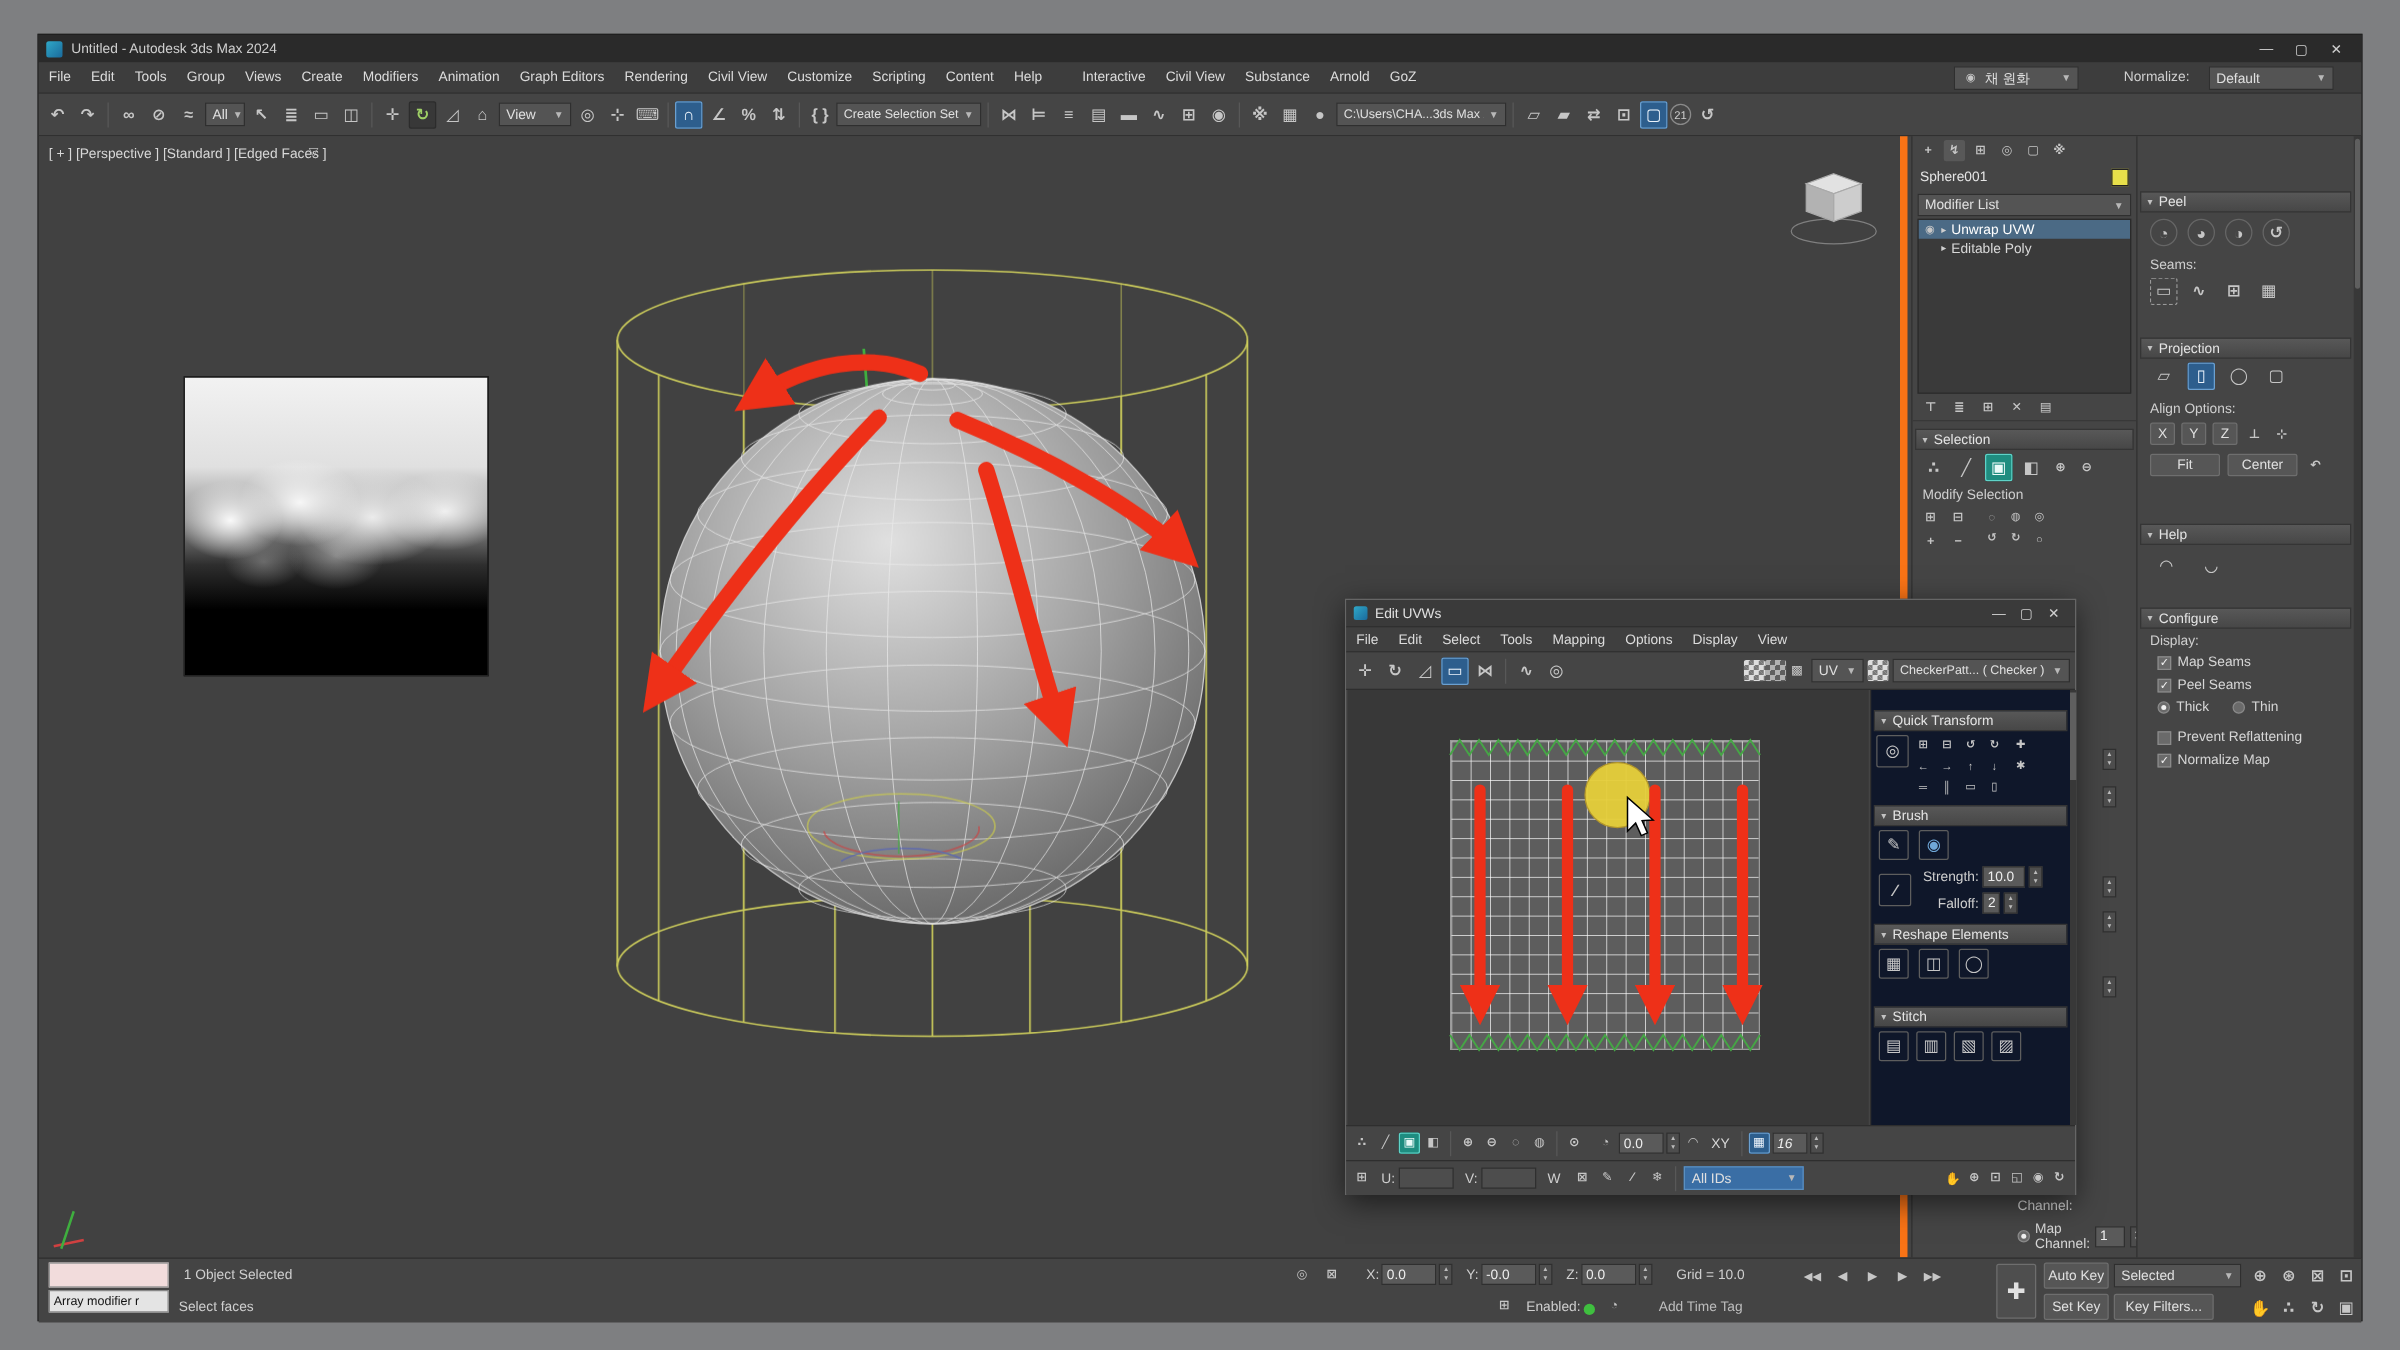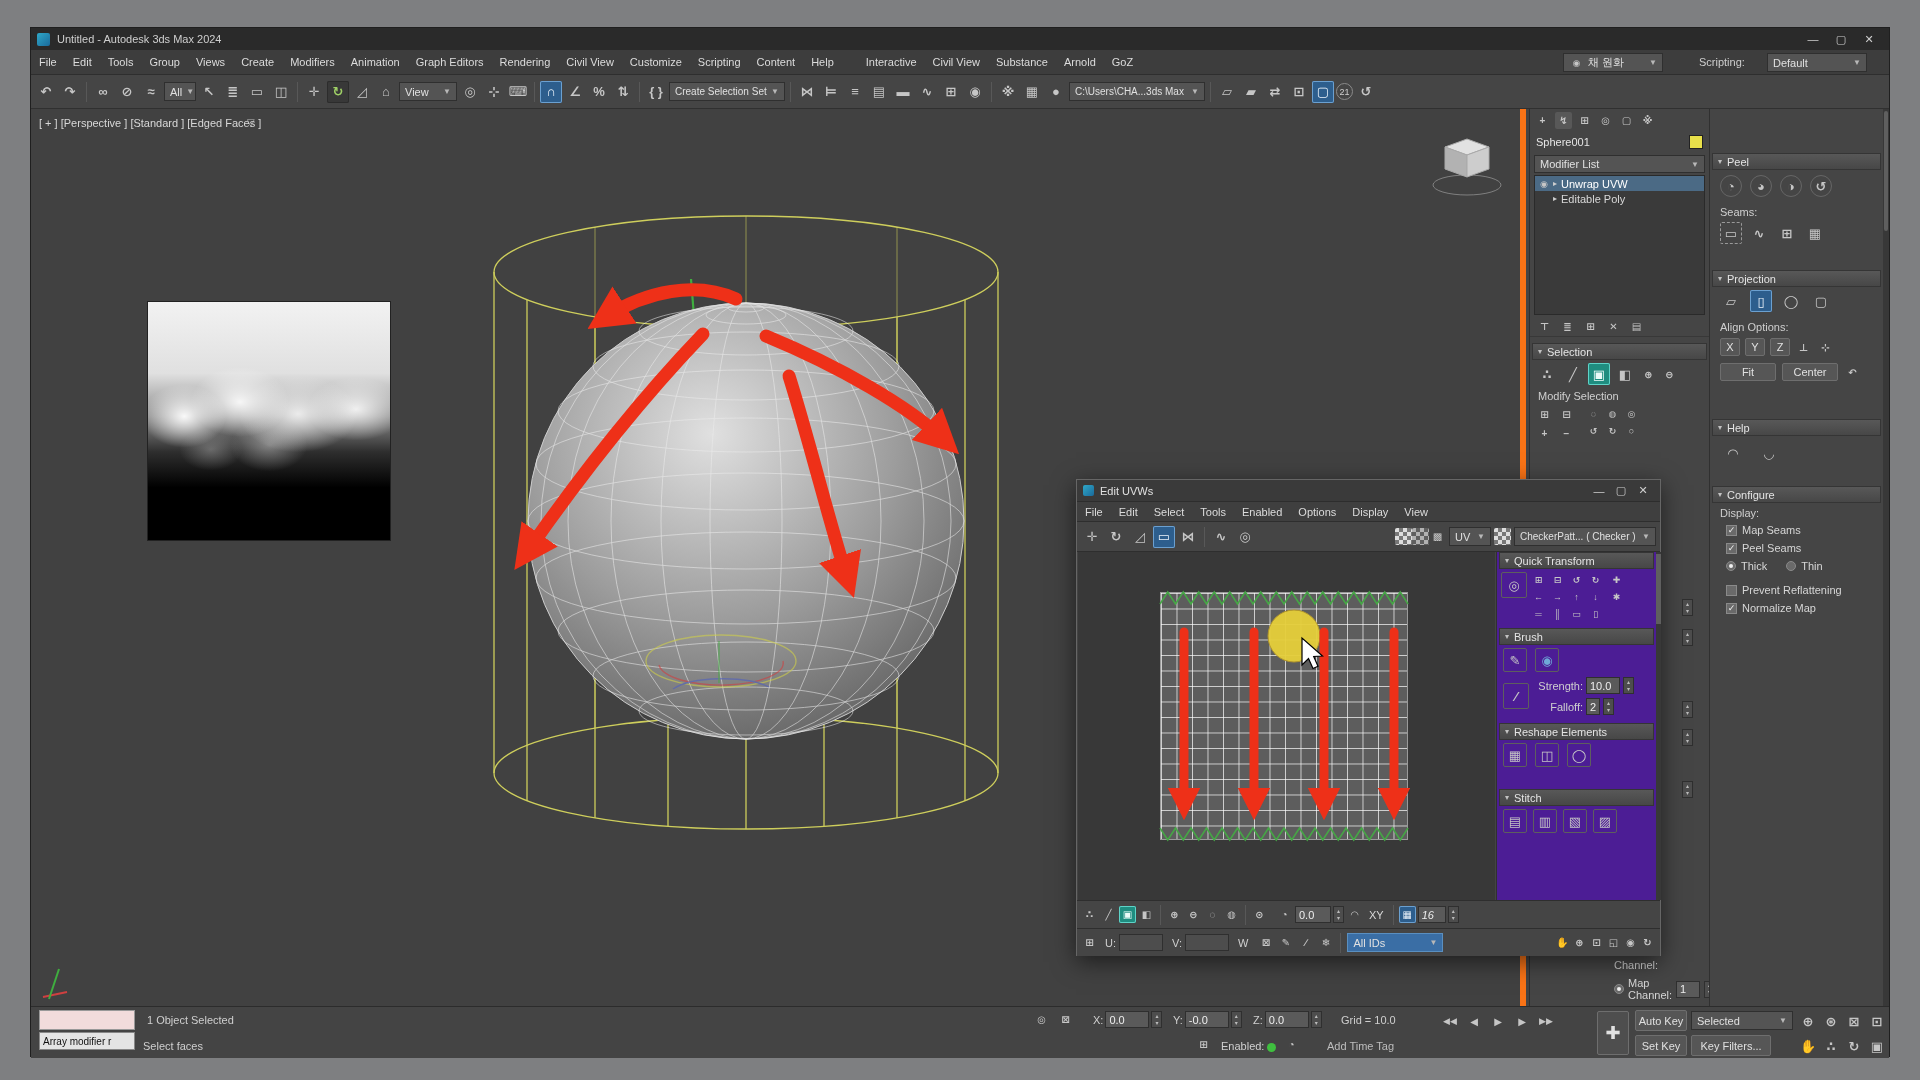--- a/index.html
+++ b/index.html
@@ -68,21 +68,21 @@
     <span class="menu-item" style="margin-left:16px">Interactive</span>
     <span class="menu-item">Civil View</span>
     <span class="menu-item">Substance</span>
     <span class="menu-item">Arnold</span>
     <span class="menu-item">GoZ</span>
     <span class="dd" style="position:absolute;left:1532px;top:3px;width:100px">
       <span class="icn xs">◉</span>
       <span>채 원화</span>
       <span class="car">▼</span>
     </span>
-    <span class="lbl" style="position:absolute;left:1668px;top:6px">Scripting:</span>
+    <span class="lbl" style="position:absolute;left:1668px;top:6px">Normalize:</span>
     <span class="dd" style="position:absolute;left:1736px;top:3px;width:100px">
       <span>Default</span>
       <span class="car">▼</span>
     </span>
   </div>
 
   <div class="ab row" style="left:0;top:47px;width:1858px;height:34px;background:#454545;border-bottom:1px solid #303030;padding:0 4px;gap:2px">
     <b class="icn">↶</b>
     <b class="icn">↷</b>
     <span class="sep"></span>
@@ -406,21 +406,21 @@
         <span class="win-ctl" style="width:22px;height:16px">—</span>
         <span class="win-ctl" style="width:22px;height:16px">▢</span>
         <span class="win-ctl" style="width:22px;height:16px">✕</span>
       </span>
     </div>
     <div class="row" style="height:20px;background:#3f3f3f;border-bottom:1px solid #2e2e2e">
       <span class="menu-item">File</span>
       <span class="menu-item">Edit</span>
       <span class="menu-item">Select</span>
       <span class="menu-item">Tools</span>
-      <span class="menu-item">Enabled</span>
+      <span class="menu-item">Mapping</span>
       <span class="menu-item">Options</span>
       <span class="menu-item">Display</span>
       <span class="menu-item">View</span>
     </div>
     <div class="row" style="height:30px;background:#454545;border-bottom:1px solid #2e2e2e;padding:0 4px;gap:2px">
       <b class="icn">✛</b>
       <b class="icn">↻</b>
       <b class="icn">◿</b>
       <b class="icn active">▭</b>
       <b class="icn">⋈</b>
@@ -457,21 +457,21 @@
         <g stroke="#ee3018" stroke-width="9" fill="none" stroke-linecap="round">
           <line x1="106" y1="80" x2="106" y2="252" marker-end="url(#ah2)"></line>
           <line x1="176" y1="80" x2="176" y2="252" marker-end="url(#ah2)"></line>
           <line x1="246" y1="80" x2="246" y2="252" marker-end="url(#ah2)"></line>
           <line x1="316" y1="80" x2="316" y2="252" marker-end="url(#ah2)"></line>
         </g>
         <path d="M224 86 l0 27 l6.5 -6.5 l4.5 10 l5 -2.2 l-4.3 -9.8 l8.8 -0.5 Z" fill="#ffffff" stroke="#000" stroke-width="1.2"></path>
       </svg>
     </div>
 
-    <div class="ab" style="left:419px;top:72px;width:160px;height:348px;background:#4c1d95;border-left:1px solid #303030;padding:0 2px">
+    <div class="ab" style="left:419px;top:72px;width:160px;height:348px;background:#0f172a;border-left:1px solid #303030;padding:16px 2px">
       <div class="rollout-h">
           <span>Quick Transform</span>
         </div>
       <div class="row" style="padding:3px 2px;gap:4px;align-items:flex-start">
         <b class="icn" style="width:26px;height:26px;border:1px solid #5e5e5e">◎</b>
         <span style="display:grid;grid-template-columns:repeat(4,17px);gap:2px">
           <b class="icn xs">⊞</b>
           <b class="icn xs">⊟</b>
           <b class="icn xs">↺</b>
           <b class="icn xs">↻</b>

